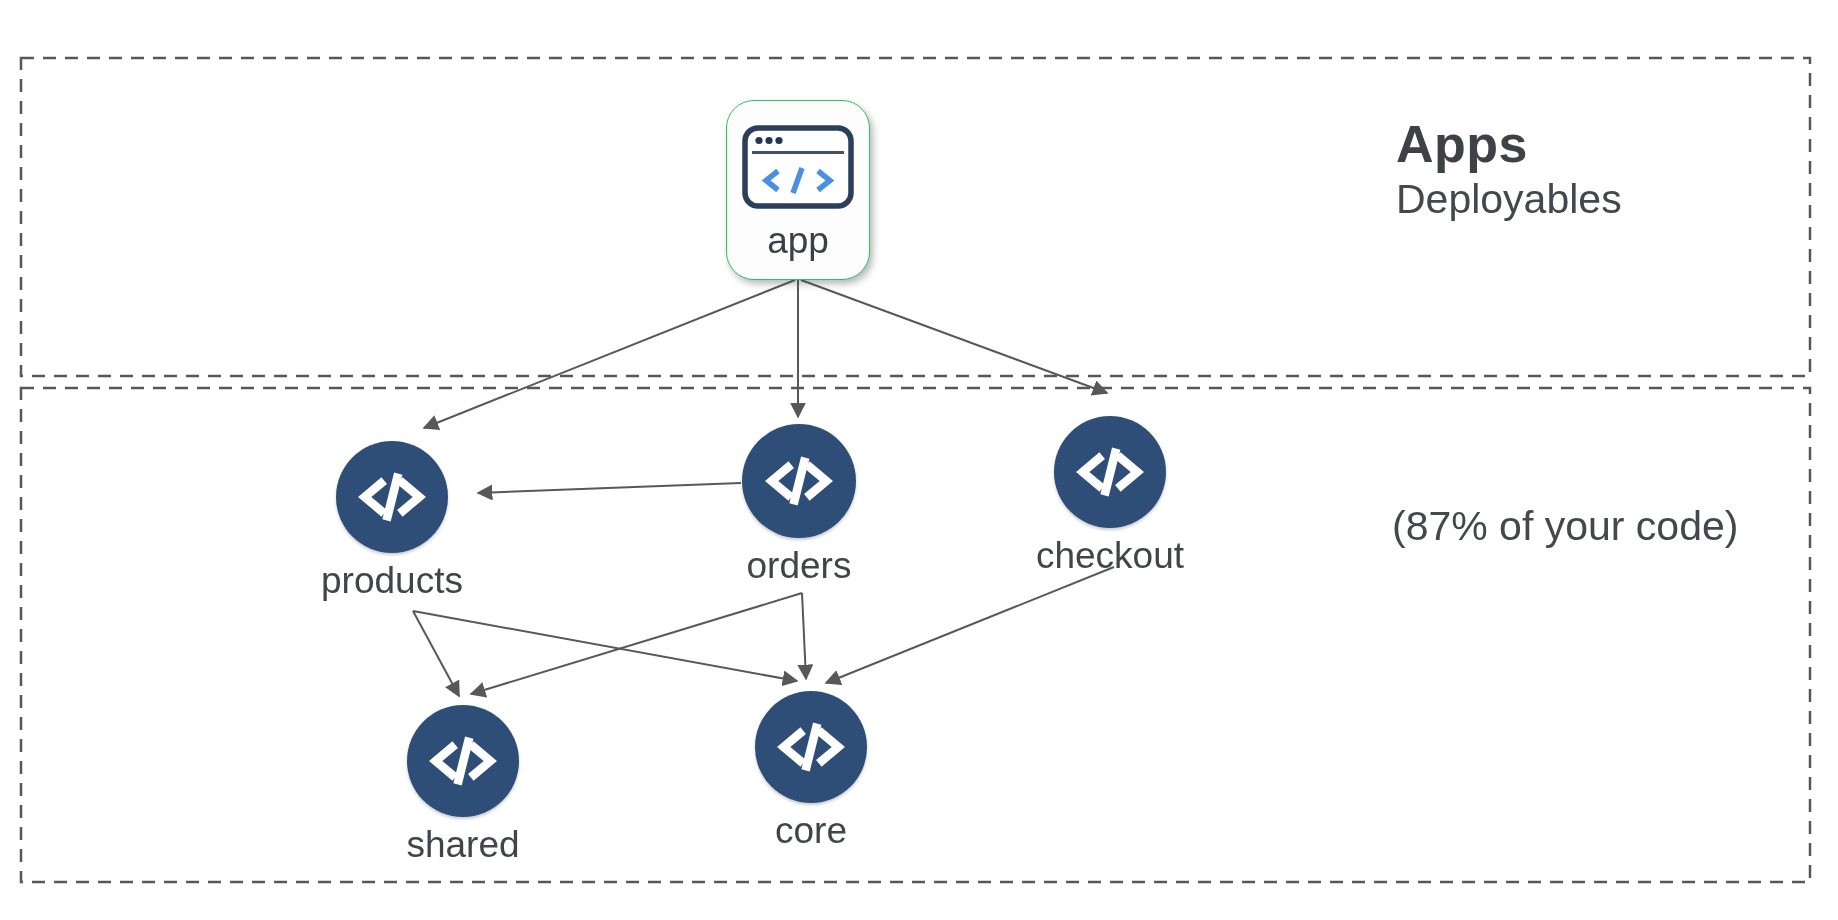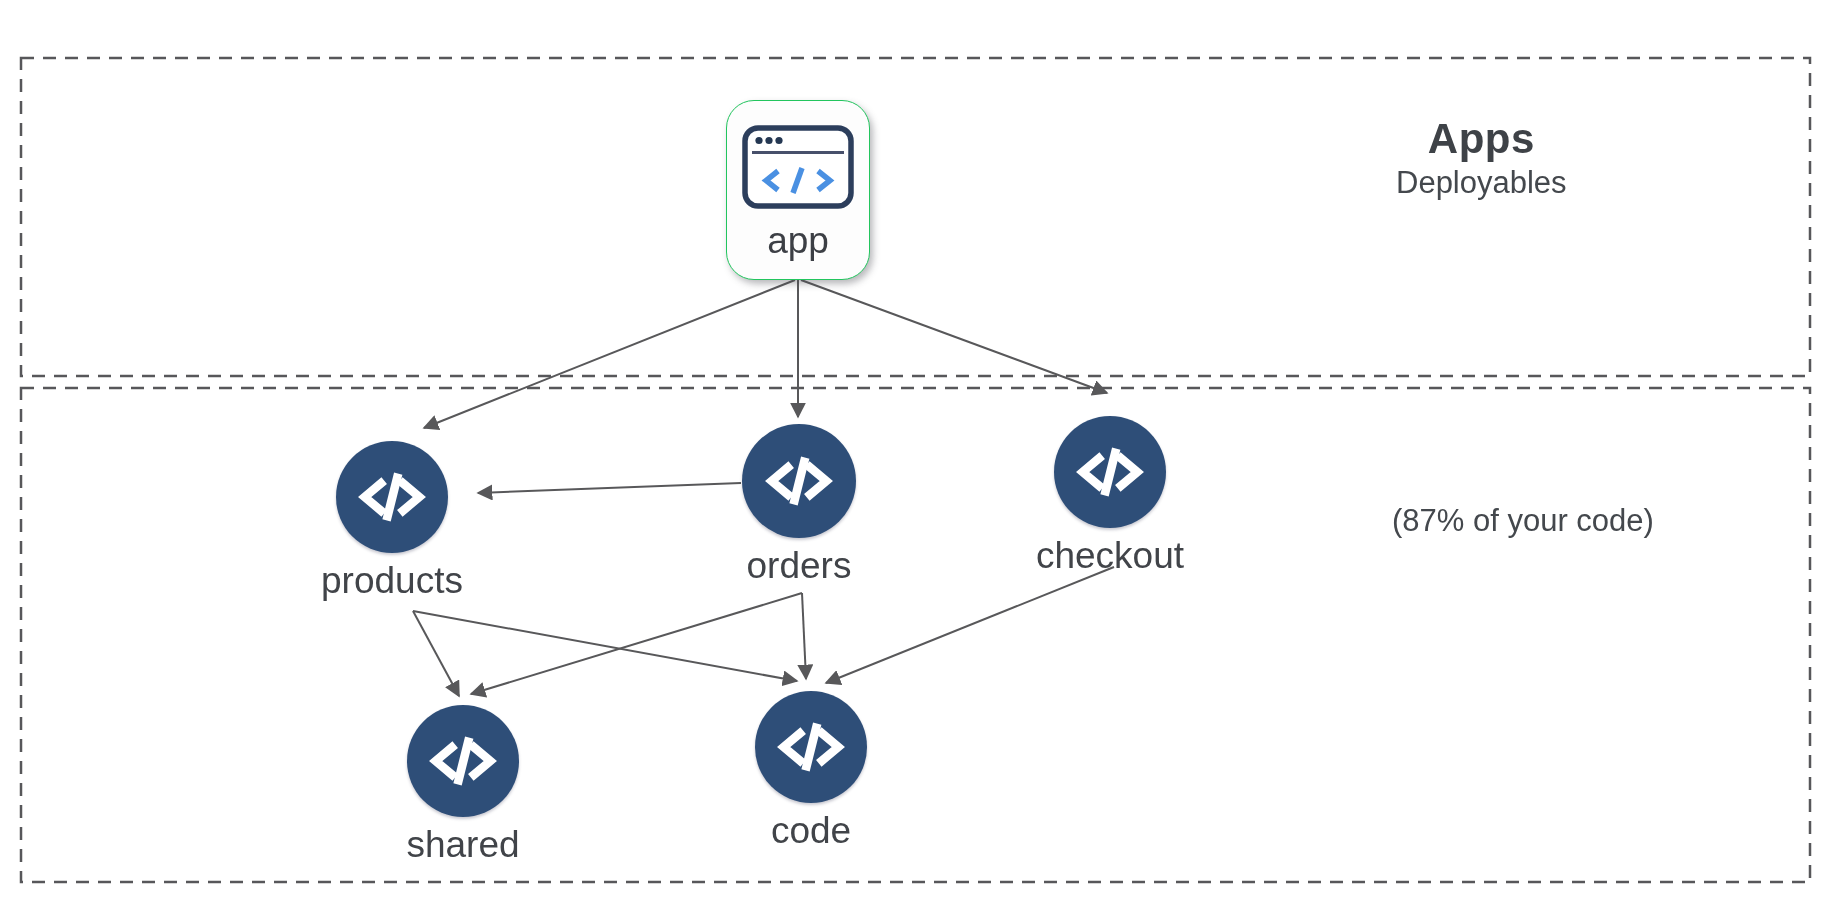--- a/index.html
+++ b/index.html
@@ -6,22 +6,22 @@
   .stage {
     position: relative;
     width: 1838px; height: 920px;
     background: #ffffff;
     font-family: "Liberation Sans", sans-serif;
     overflow: hidden;
   }
   #edges-svg { position: absolute; left: 0; top: 0; width: 100%; height: 100%; }
 
   .section-label { position: absolute; color: #3e4247; }
-  .section-title { font-size: 42px; font-weight: bold; line-height: 1.18; letter-spacing: 0.5px; text-align: center; }
-  .section-subtitle { font-size: 31px; line-height: 1.2; color: #44484d; }
+  .section-title { font-size: 52px; font-weight: bold; line-height: 1.18; letter-spacing: 0.5px; }
+  .section-subtitle { font-size: 41px; line-height: 1.2; color: #44484d; }
 
   .app-node {
     position: absolute;
     background: #fdfdfd;
     border: 1px solid #22c55e;
     border-radius: 28px;
     box-shadow: 3px 4px 7px rgba(70,70,80,0.38);
     display: flex; flex-direction: column; align-items: center;
     box-sizing: border-box;
   }
@@ -136,16 +136,16 @@
   </div>
 
   <div class="lib-node" id="node-core" style="left: 755px; top: 691px; width: 112px;">
     <div class="lib-circle" style="width: 112px; height: 112px; background: rgb(46, 78, 120);">
       <svg width="78" height="78" viewBox="0 0 100 100">
         <path d="M40 29 L15 50 L40 71" fill="none" stroke="#ffffff" stroke-width="11" stroke-linejoin="miter"></path>
         <line x1="58" y1="20" x2="43" y2="80" stroke="#ffffff" stroke-width="11"></line>
         <path d="M60 29 L85 50 L60 71" fill="none" stroke="#ffffff" stroke-width="11" stroke-linejoin="miter"></path>
       </svg>
     </div>
-    <div class="lib-label">code</div>
+    <div class="lib-label">core</div>
   </div>
 
 </div>
 
 </body></html>

